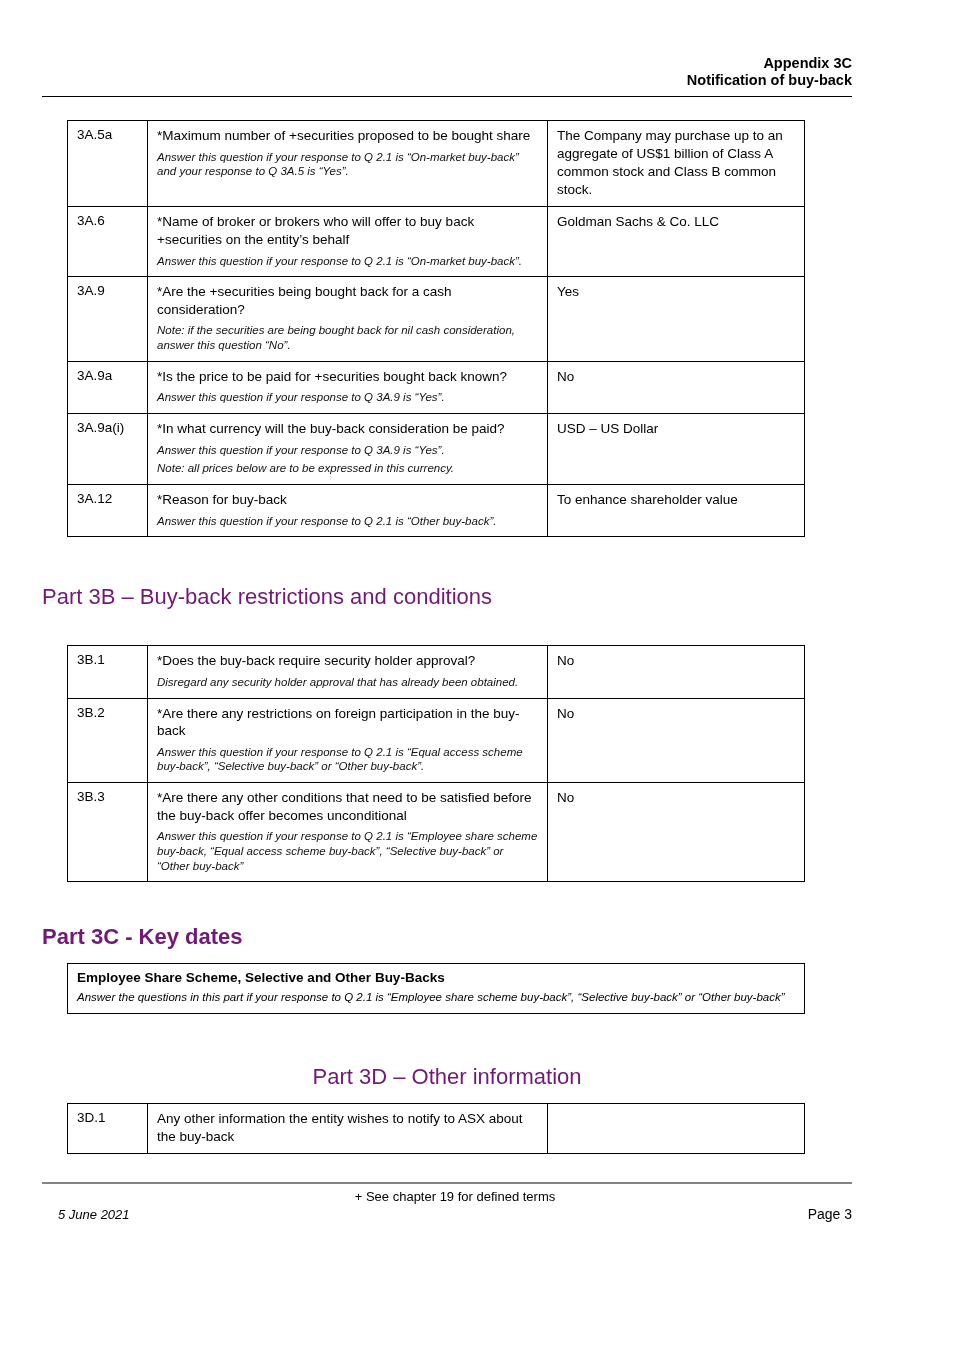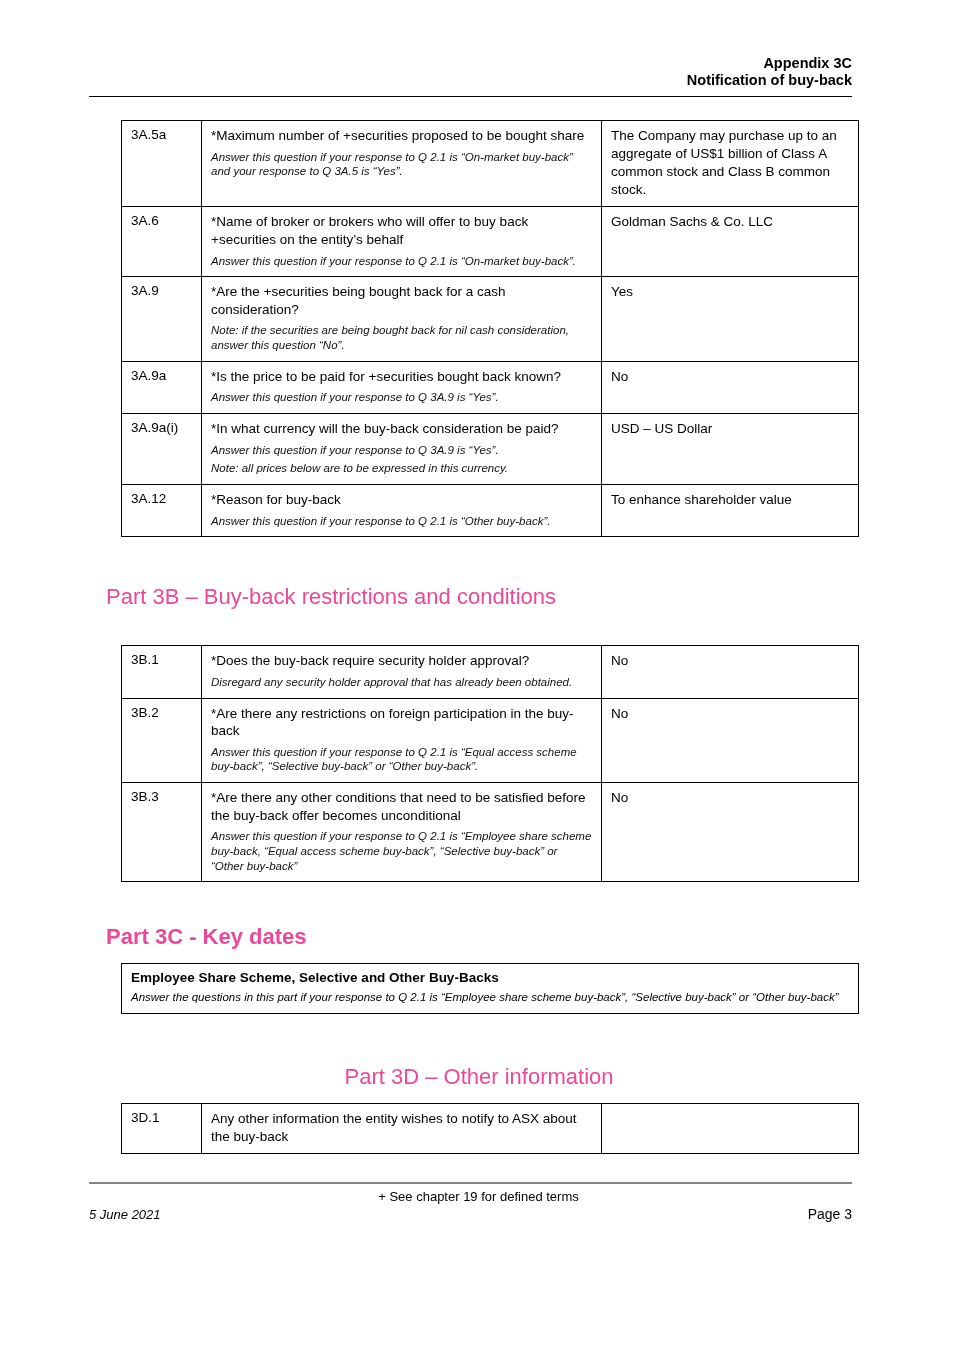--- a/index.html
+++ b/index.html
@@ -4,43 +4,42 @@
 <style>
   * { margin: 0; padding: 0; box-sizing: border-box; }
   html, body { background: #fff; }
   body {
     width: 965px; height: 1365px; overflow: hidden;
     font-family: "Liberation Sans", sans-serif;
     color: #000;
   }
   .page {
     width: 965px; height: 1117px;
-    padding: 55px 113px 0 89px;
+    padding: 55px 113px 0 42px;
     position: relative;
   }
 
   
   .doc-header { text-align: right; font-weight: bold; font-size: 14.5px; line-height: 1.18; }
   .header-rule { border: none; border-top: 1.5px solid #000; margin-top: 7px; }
 
   
   .section-heading {
-    font-size: 22px; font-weight: 400; color: #ec4899;
-    margin-left: 17px;
+    font-size: 22px; font-weight: 400; color: #701a75;
   }
   .h-3b { margin-top: 47px; margin-bottom: 35px; }
   .h-3c { margin-top: 42px; margin-bottom: 13px; font-weight: bold; }
   .h-3d { margin-top: 50px; margin-bottom: 13px; text-align: center; }
 
   
   table.form-table {
     border-collapse: collapse;
     table-layout: fixed;
     width: 737px;
-    margin-left: 32px;
+    margin-left: 25px;
     margin-top: 23px;
   }
   table.form-table.tight { margin-top: 0; }
   table.form-table td {
     border: 1px solid #000;
     vertical-align: top;
     padding: 6px 9px 8px 9px;
   }
   td.c-id { font-size: 13.5px; padding-left: 8px; }
   td.c-q .q { font-size: 13.5px; line-height: 1.3; }
@@ -55,21 +54,21 @@
   td.banner .banner-note {
     font-size: 11.5px; font-style: italic; line-height: 1.3; margin-top: 5px;
   }
 
   
   .doc-footer { margin-top: 28px; text-align: center; }
   .footer-rule { border: none; border-top: 2px solid #848484; }
   .footer-terms { font-size: 13px; margin-top: 5px; margin-left: 16px; }
   .footer-row {
     display: flex; justify-content: space-between; align-items: baseline;
-    margin-left: 0; margin-top: 2px;
+    margin-left: 16px; margin-top: 2px;
   }
   .footer-date { font-size: 13px; font-style: italic; }
   .footer-page { font-size: 14px; }
 </style>
 </head>
 <body>
 
 <div class="page">
 
   <div class="doc-header">

